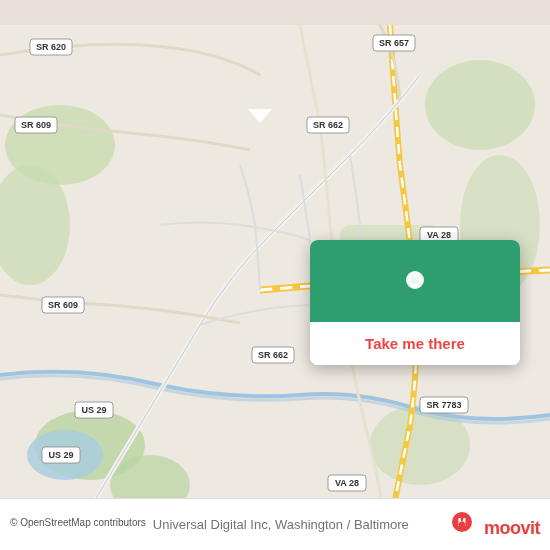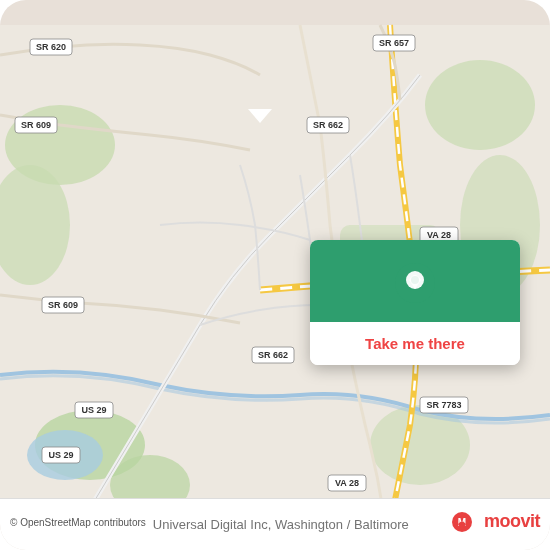--- a/index.html
+++ b/index.html
@@ -11,21 +11,20 @@
       font-family: Arial, sans-serif;
       position: relative;
     }
 
     #map-container {
       width: 550px;
       height: 550px;
       position: relative;
       background-color: #e8e0d8;
       overflow: hidden;
-      border-radius: 26px;
     }
 
     
     #map-svg {
       width: 100%;
       height: 100%;
       position: absolute;
       top: 0; left: 0;
     }
 
@@ -56,21 +55,21 @@
     }
 
     #company-text {
       font-size: 13px;
       color: #737373;
       font-weight: 500;
     }
 
     #moovit-logo {
       display: flex;
-      align-items: flex-start;
+      align-items: flex-end;
       gap: 8px;
     }
 
     #moovit-icon {
       width: 28px;
       height: 28px;
     }
 
     #moovit-text {
       font-size: 18px;

